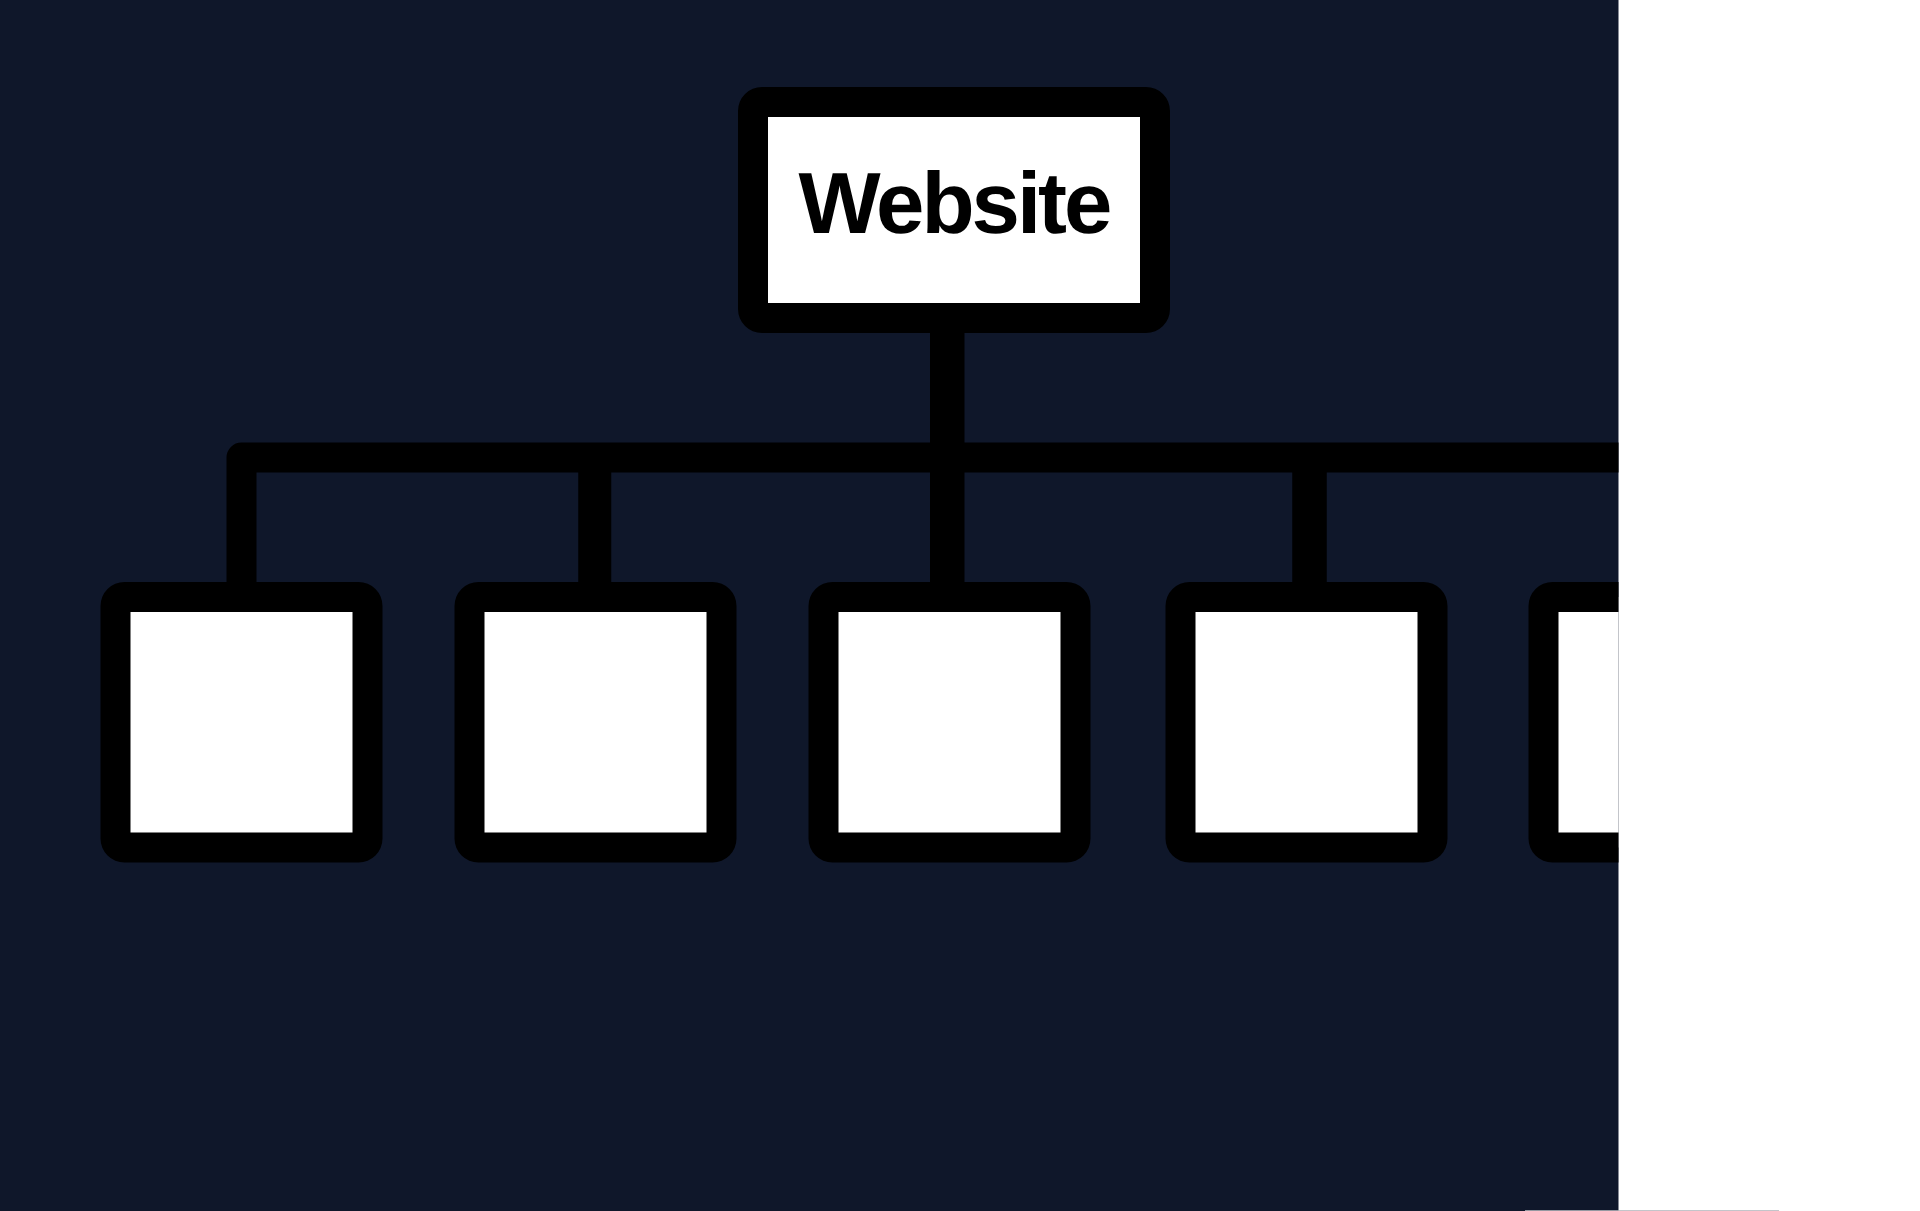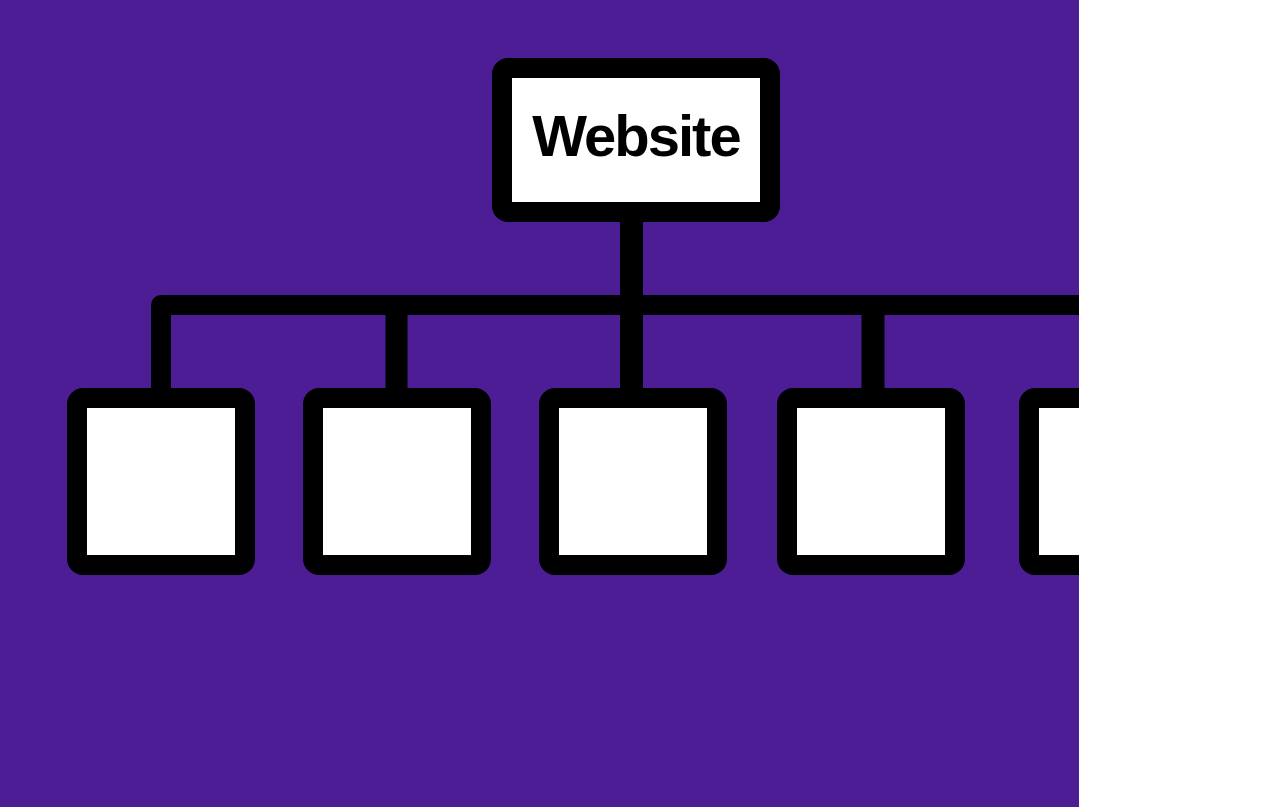--- a/index.html
+++ b/index.html
@@ -5,21 +5,21 @@
   html, body {
     margin: 0;
     padding: 0;
     background: #ffffff;
     font-family: "Liberation Sans", sans-serif;
   }
   .stage {
     position: relative;
     width: 1079px;
     height: 807px;
-    background: #4c1d95;
+    background: #0f172a;
     overflow: hidden;
   }
   .lines-svg {
     position: absolute;
     left: 0;
     top: 0;
     width: 1280px;
     height: 807px;
     z-index: 0;
   }

